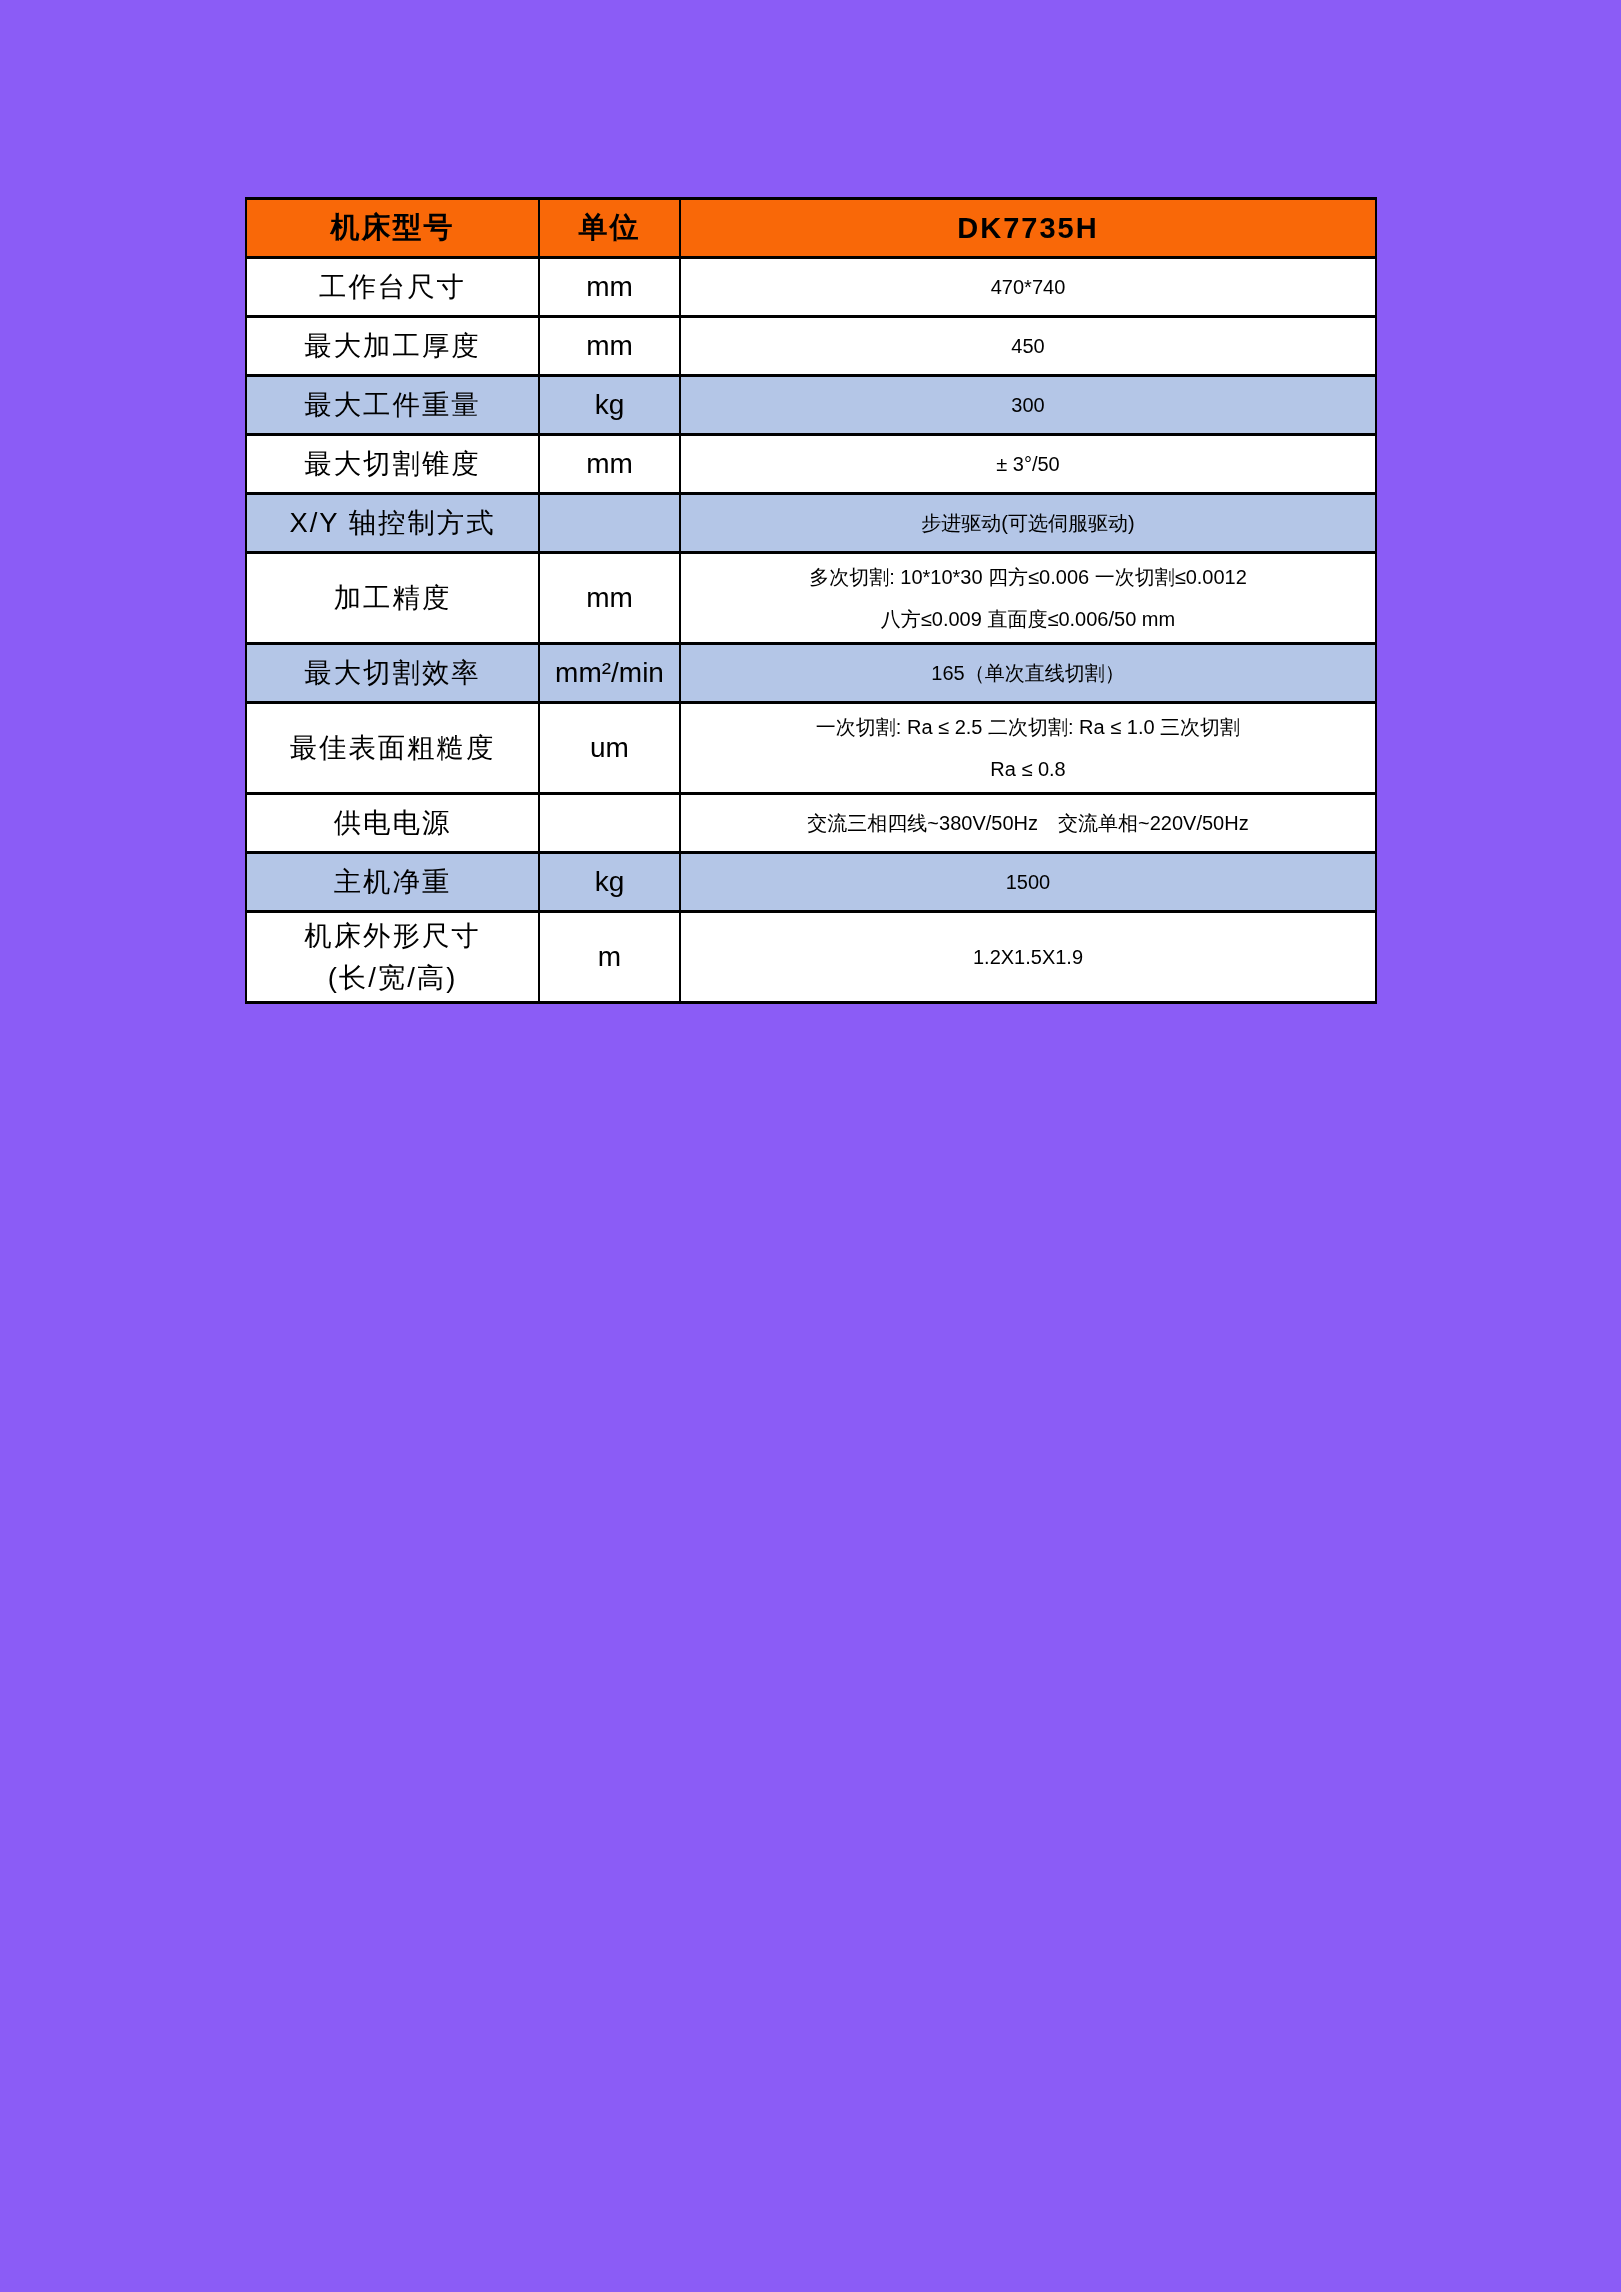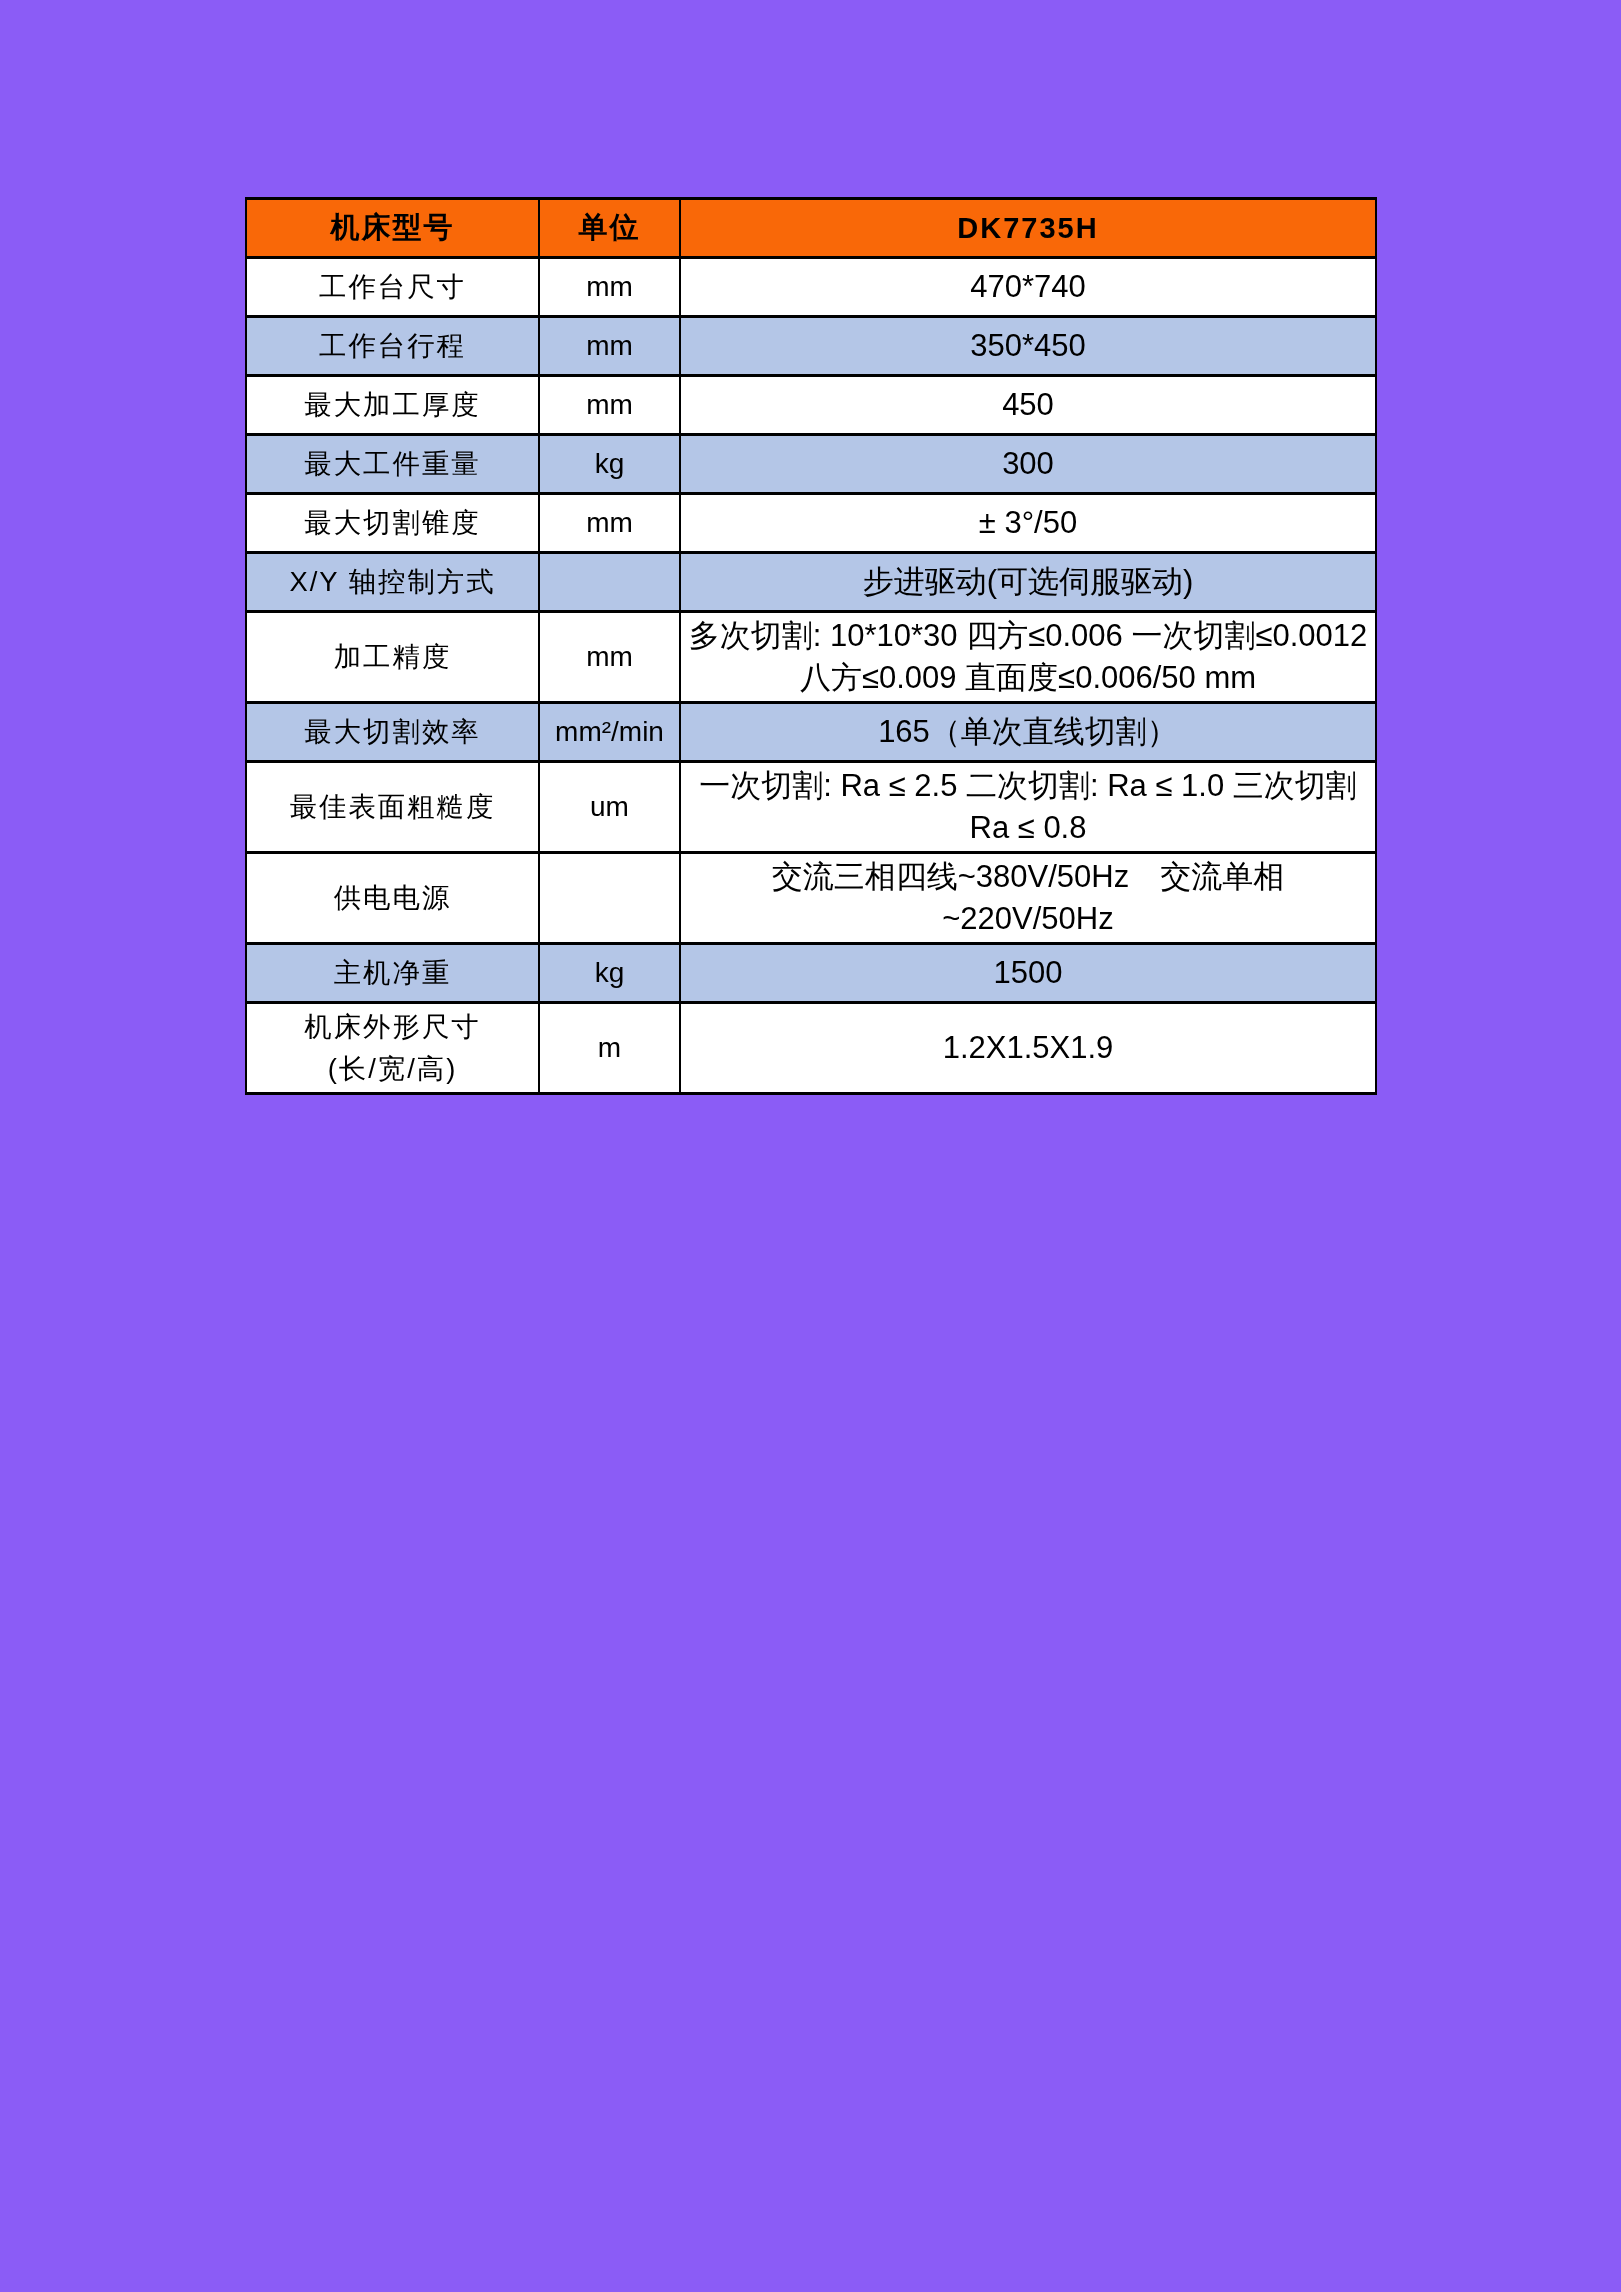--- a/index.html
+++ b/index.html
@@ -47,21 +47,21 @@
     font-size: 27.4px;
     font-weight: 400;
     line-height: 42px;
     white-space: pre-line;
   }
   .spec-table tr.alt td {
     background: var(--alt-row-bg, #b4c6e7);
   }
   .spec-table td.name-cell { letter-spacing: 2px; }
   .spec-table td.unit-cell { font-size: 28px; letter-spacing: 0; }
-  .spec-table td.value-cell { font-size: 31px; }
+  .spec-table td.value-cell { font-size: 20px; }
 </style>
 </head>
 <body style="--header-bg: #f96808; --alt-row-bg: #b4c6e7; --border: #000000; --text: #000000;">
 
 <div class="page">
   <table class="spec-table">
     <colgroup>
       <col style="width:293px">
       <col style="width:141px">
       <col style="width:696px">
@@ -71,25 +71,20 @@
         <th>机床型号</th>
         <th>单位</th>
         <th>DK7735H</th>
       </tr>
     </thead>
     <tbody id="spec-rows">
         <tr>
       <td class="name-cell">工作台尺寸</td>
       <td class="unit-cell">mm</td>
       <td class="value-cell">470*740</td>
-    </tr>
-        <tr class="alt">
-      <td class="name-cell">工作台行程</td>
-      <td class="unit-cell">mm</td>
-      <td class="value-cell">350*450</td>
     </tr>
         <tr>
       <td class="name-cell">最大加工厚度</td>
       <td class="unit-cell">mm</td>
       <td class="value-cell">450</td>
     </tr>
         <tr class="alt">
       <td class="name-cell">最大工件重量</td>
       <td class="unit-cell">kg</td>
       <td class="value-cell">300</td>

